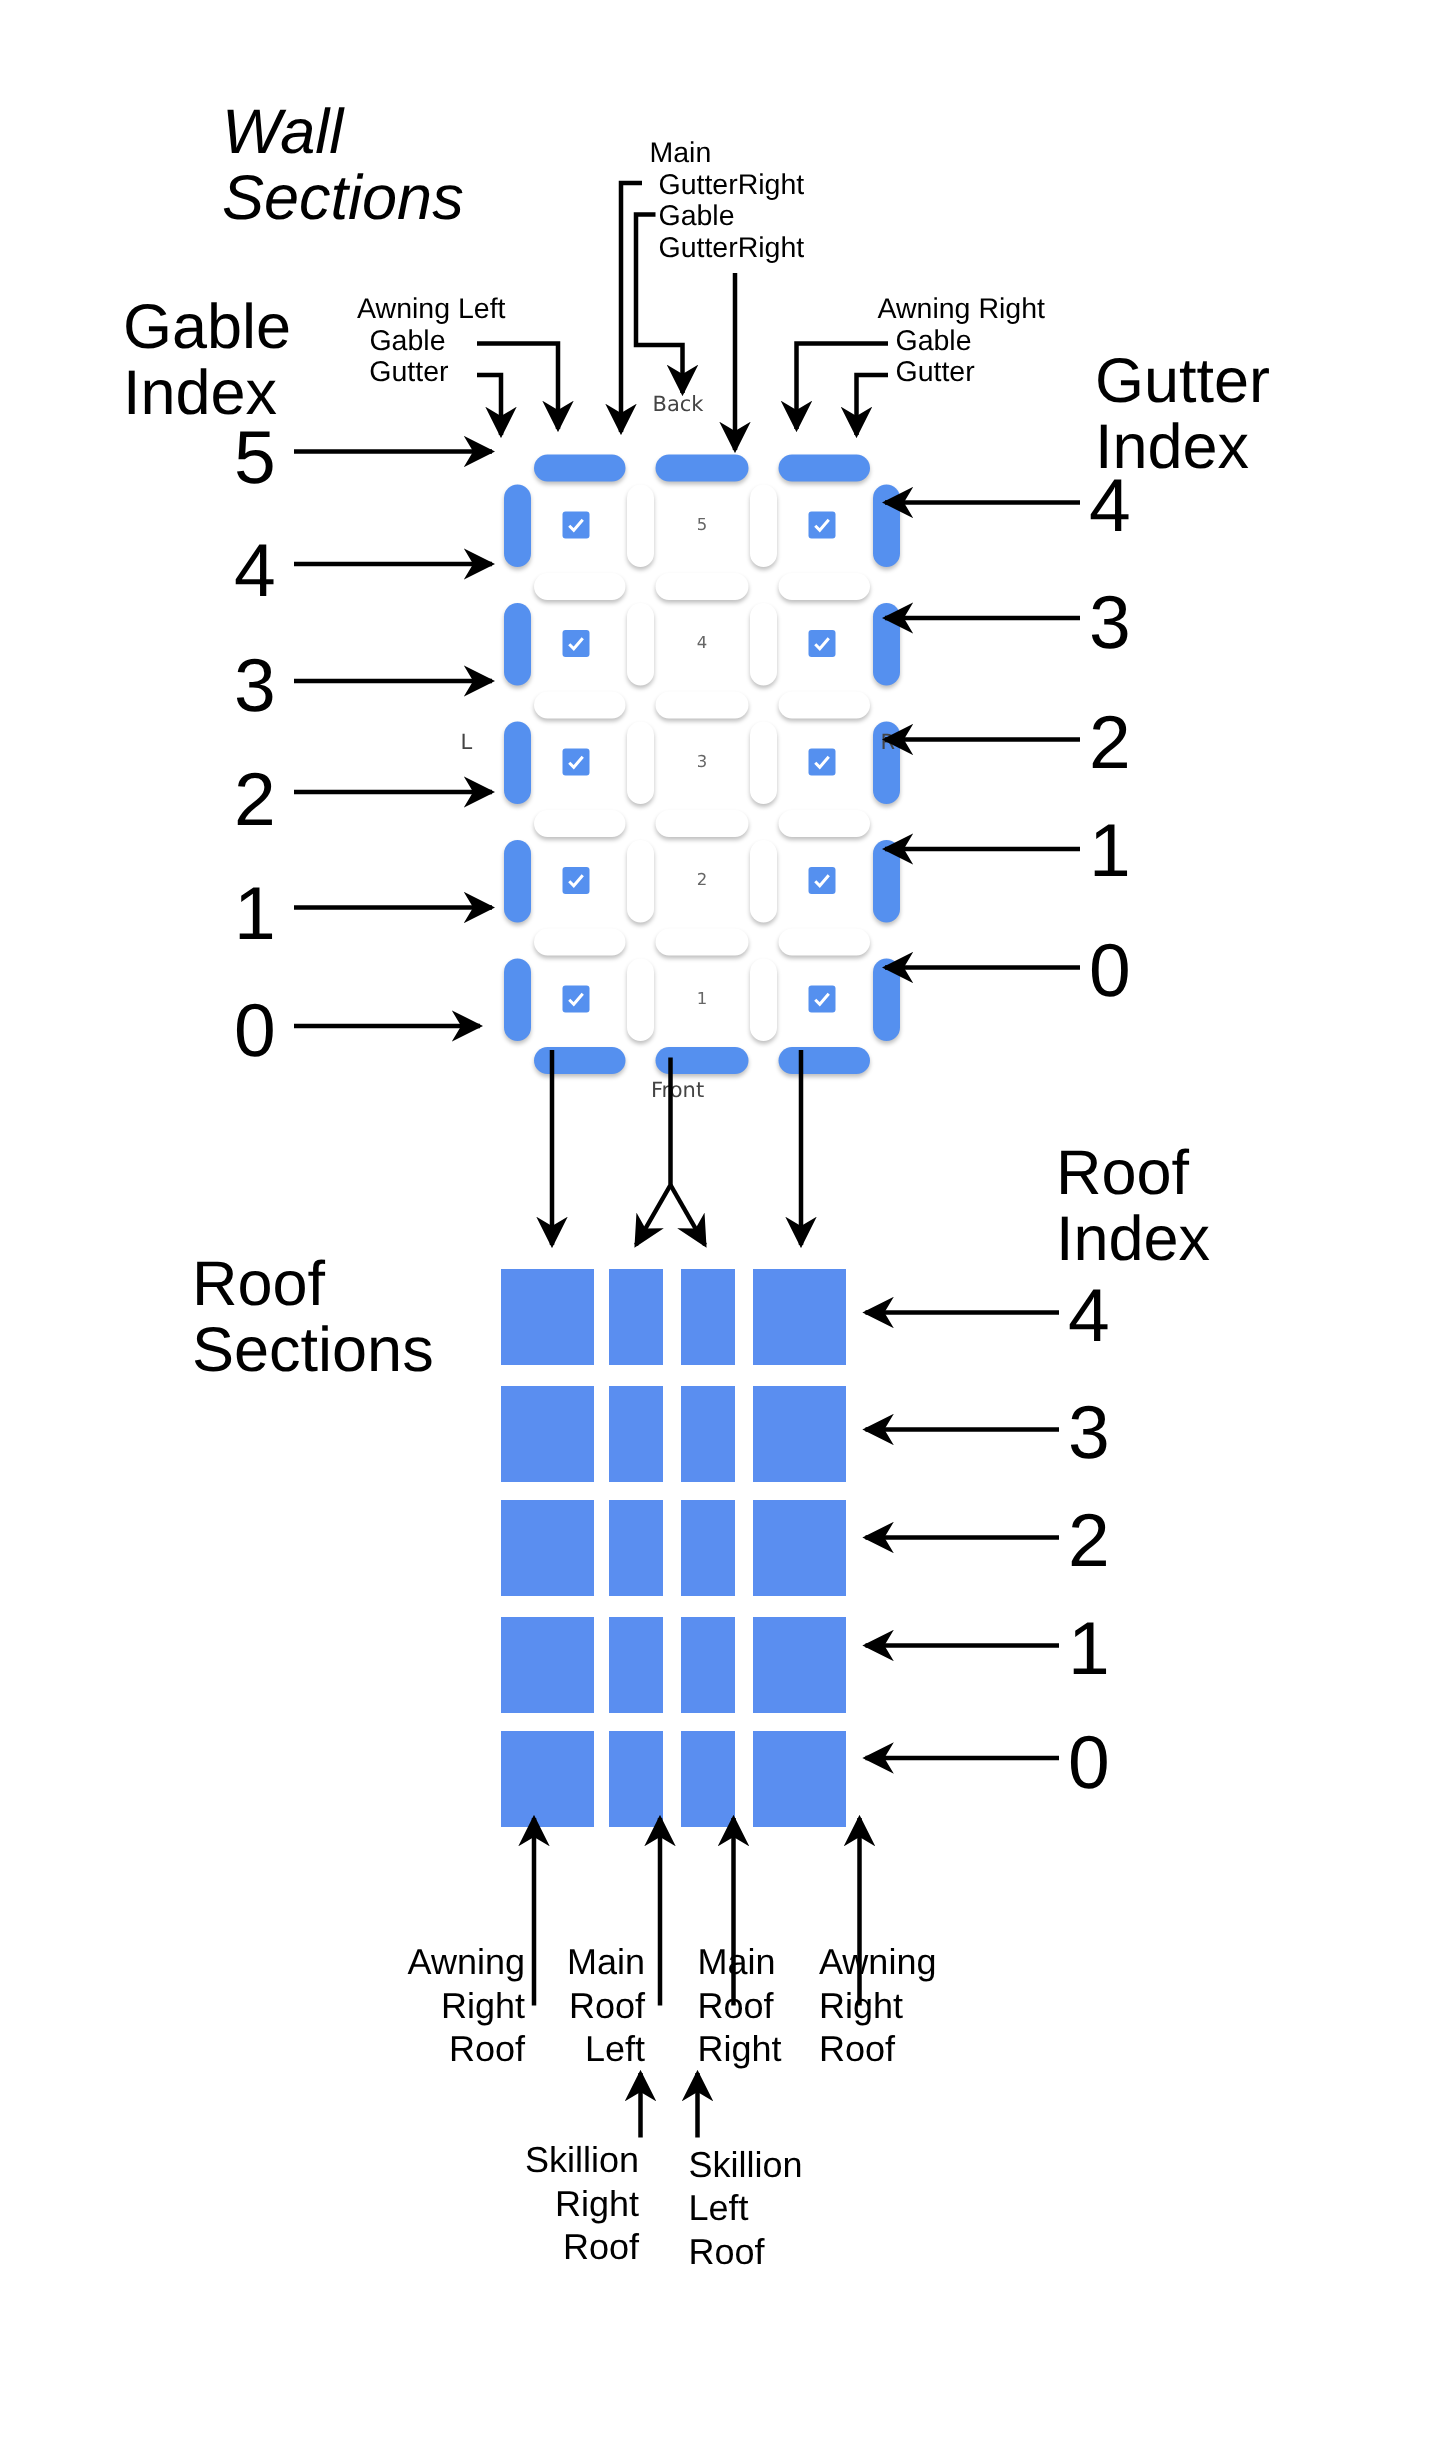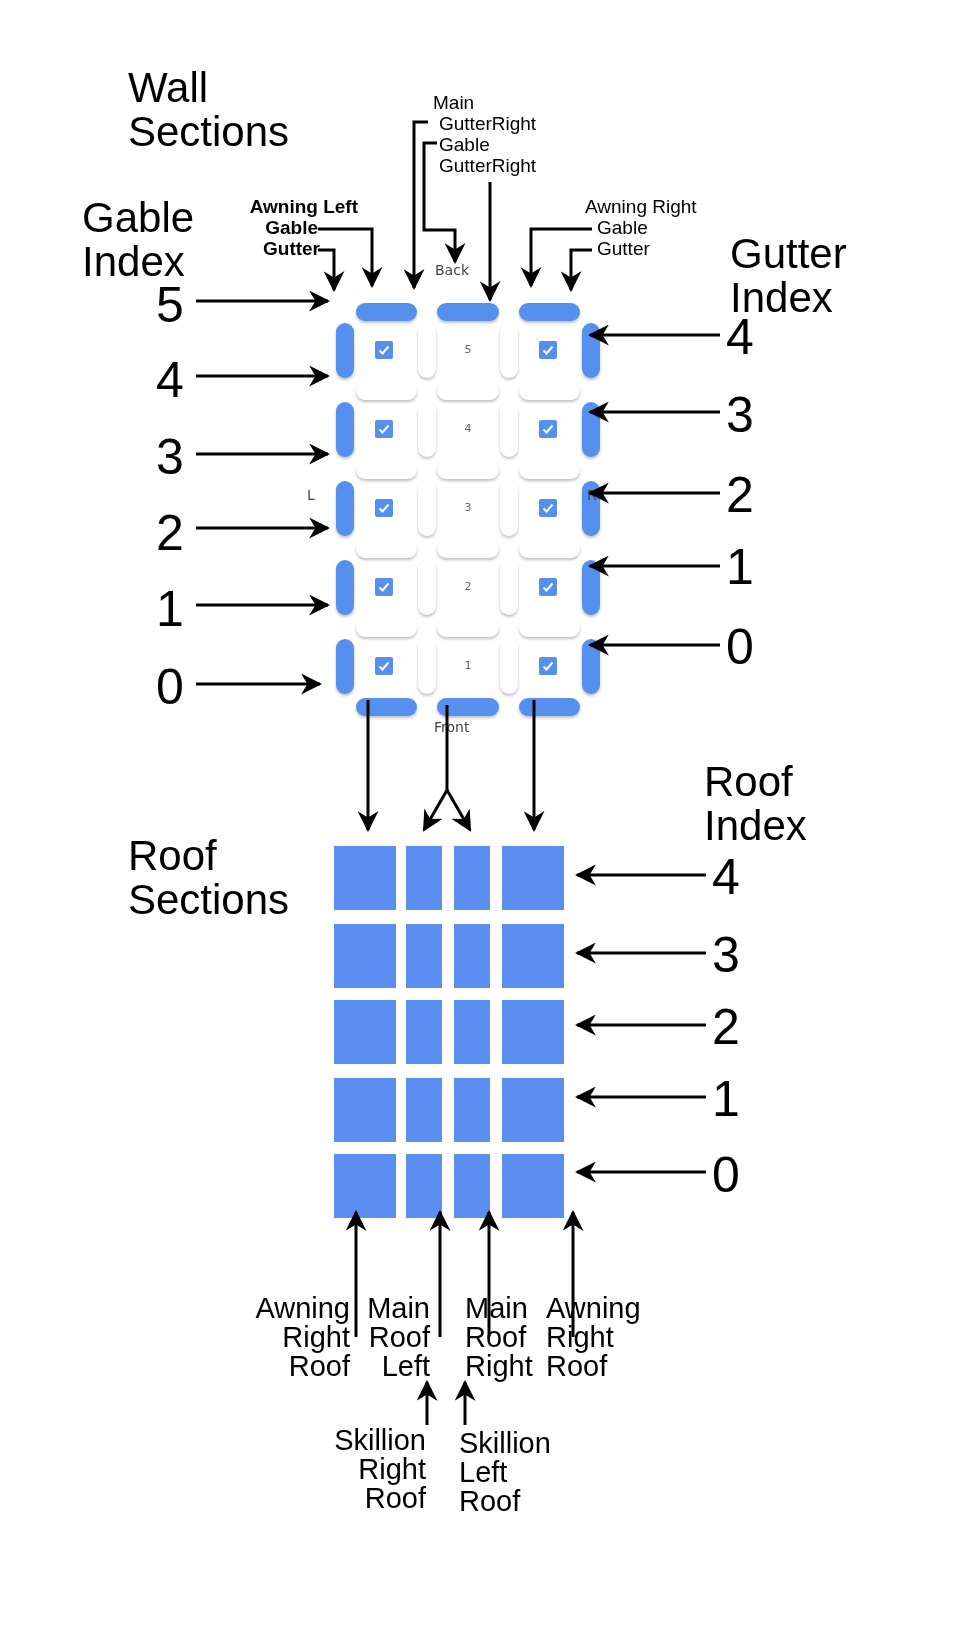--- a/index.html
+++ b/index.html
@@ -1,57 +1,57 @@
 <!DOCTYPE html>
 <html><head>
 <meta charset="utf-8">
 <style>
   html, body { margin:0; padding:0; background:#ffffff; }
   body { width:962px; height:1626px; position:relative; overflow:hidden; font-family:"Liberation Sans", sans-serif; color:#000; }
   .abs { position:absolute; }
   .big { font-size:42px; line-height:44px; }
   .huge { font-size:50px; line-height:50px; }
   .small { font-size:19px; line-height:21px; }
-  .lbl { font-size:29px; line-height:29px; }
+  .lbl { font-size:24px; line-height:29px; }
   .tiny { font-size:14px; color:#444; font-family:"DejaVu Sans", sans-serif; }
   .bar { position:absolute; border-radius:10px; box-shadow:0 2px 3px rgba(0,0,0,0.25); }
   .on { background:#5590ef; }
   .off { background:#ffffff; }
   .cb { position:absolute; width:18px; height:18px; background:#5590ef; border-radius:2px; display:flex; align-items:center; justify-content:center; }
   .cb svg { width:14px; height:14px; }
   .num { position:absolute; font-size:11px; color:#666; font-family:"DejaVu Sans", sans-serif; text-align:center; width:20px; }
   .roof { position:absolute; background:#5a8ef0; }
   .right { text-align:right; }
   #arrows { position:absolute; left:0; top:0; }
 </style>
 </head>
 <body>
 
-<div class="abs big" style="left:128px;top:66px;">
+<div class="abs big" style="left:148px;top:66px;font-style:italic;">
   <div>Wall</div>
   <div>Sections</div>
 </div>
 <div class="abs big" style="left:82px;top:196px;">
   <div>Gable</div>
   <div>Index</div>
 </div>
 <div class="abs big" style="left:730px;top:232px;">
   <div>Gutter</div>
   <div>Index</div>
 </div>
 <div class="abs big" style="left:128px;top:834px;">
   <div>Roof</div>
   <div>Sections</div>
 </div>
 <div class="abs big" style="left:704px;top:760px;">
   <div>Roof</div>
   <div>Index</div>
 </div>
 
-<div class="abs small right" style="left:216px;top:196px;width:142px;font-weight:bold;">
+<div class="abs small right" style="left:195px;top:196px;width:142px;">
   <div>Awning Left</div>
   <div style="padding-right:40px">Gable</div>
   <div style="padding-right:38px">Gutter</div>
 </div>
 <div class="abs small" style="left:585px;top:196px;">
   <div>Awning Right</div>
   <div style="padding-left:12px">Gable</div>
   <div style="padding-left:12px">Gutter</div>
 </div>
 <div class="abs small" style="left:433px;top:92px;">

